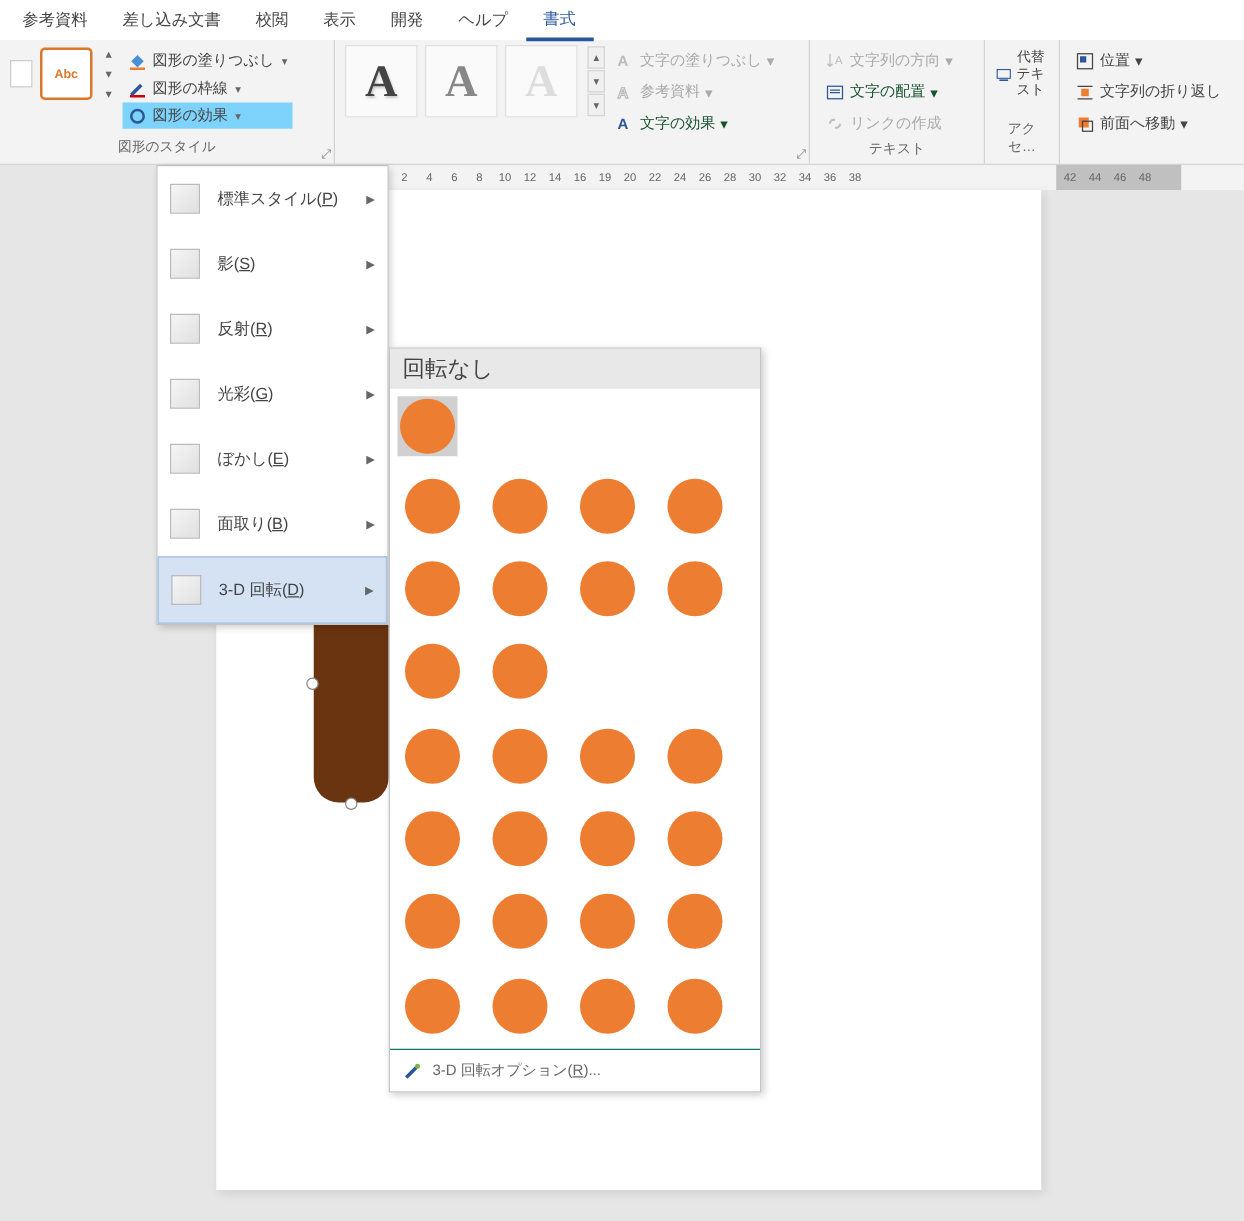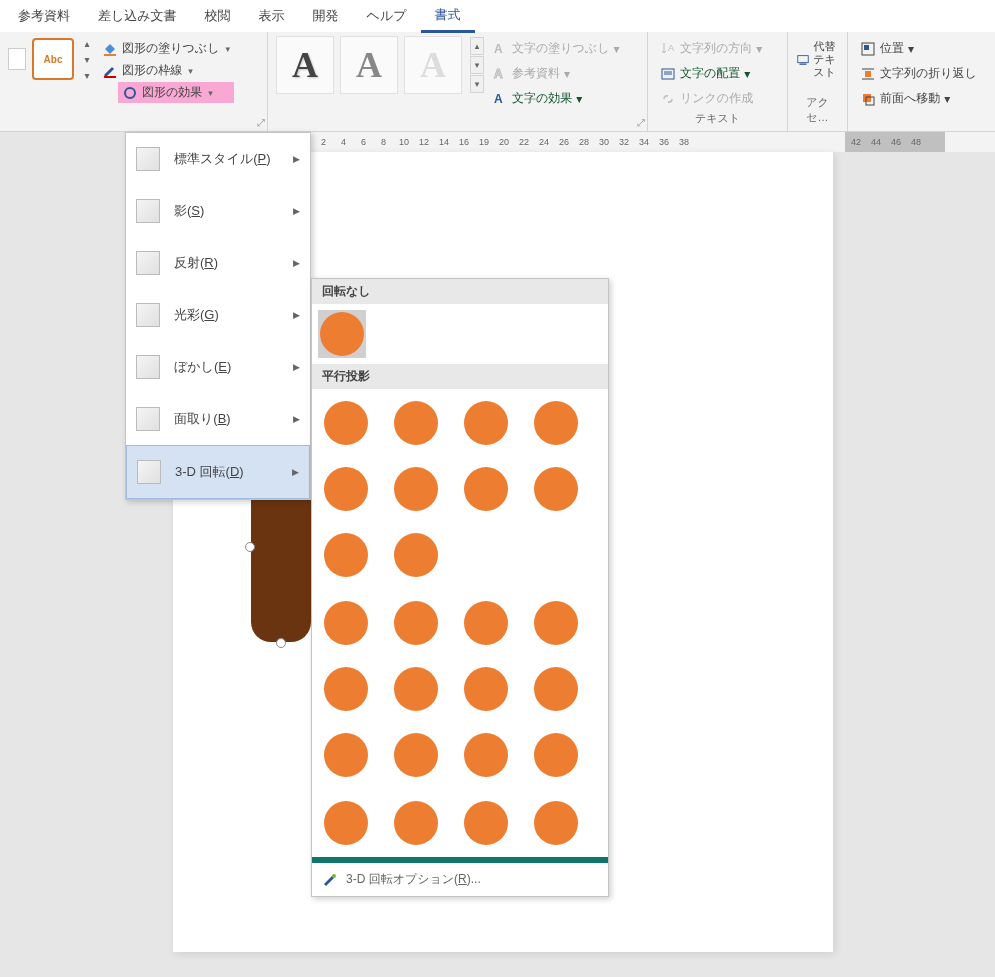--- a/index.html
+++ b/index.html
@@ -68,27 +68,27 @@
     
     .effects-menu { position: absolute; left: 125px; top: 132px; width: 186px; background: #fff; border: 1px solid #c4c4c4; box-shadow: 2px 2px 6px rgba(0,0,0,.2); z-index: 10; }
     .effects-item { display: flex; align-items: center; padding: 14px 10px; font-size: 13px; color: #444; cursor: pointer; position: relative; }
     .effects-item.active { background: #d4e2f4; border: 1px solid #a0bde0; }
     .effects-item .eff-icon { width: 24px; height: 24px; margin-right: 14px; border: 1px solid #bbb; background: linear-gradient(135deg, #f5f5f5, #e0e0e0); }
     .effects-item .arrow { position: absolute; right: 10px; font-size: 9px; color: #666; }
     .effects-item .underline { text-decoration: underline; }
     
     
     .rotation-gallery { position: absolute; left: 311px; top: 278px; width: 298px; background: #fff; border: 1px solid #c4c4c4; box-shadow: 2px 2px 6px rgba(0,0,0,.2); z-index: 11; }
-    .gallery-section-header { background: #e8e8e8; padding: 4px 10px; font-size: 12px; color: #444; font-weight: 700; }
+    .gallery-section-header { background: #e8e8e8; padding: 4px 10px; font-size: 18px; color: #444; font-weight: 400; }
     .gallery-section-body { padding: 10px; display: flex; flex-wrap: wrap; gap: 18px 22px; }
     .gallery-section-body.single { padding: 6px; }
     .gallery-thumb { width: 48px; height: 48px; display: flex; align-items: center; justify-content: center; cursor: pointer; }
     .gallery-thumb.boxed { background: #d0d0d0; }
     .circle { width: 44px; height: 44px; border-radius: 50%; background: #ed7d31; }
-    .gallery-footer { display: flex; align-items: center; padding: 8px 10px; border-top: 6px solid #0f766e; font-size: 12px; color: #666; cursor: pointer; gap: 8px; }
+    .gallery-footer { display: flex; align-items: center; padding: 8px 10px; border-top: 1px solid #0f766e; font-size: 12px; color: #666; cursor: pointer; gap: 8px; }
     .gallery-footer .foot-icon { width: 16px; height: 16px; }
     
     svg { display: block; }
   </style>
 </head>
 <body>
 
 <div class="tab-bar">
   <div class="tab">参考資料</div>
   <div class="tab">差し込み文書</div>
@@ -124,29 +124,30 @@
             <span class="chev">▾</span>
         </div>
         <div class="shape-option">
           <svg class="opt-icon" viewBox="0 0 16 16">
               <path d="M2 12 L10 4 L12 6 L4 14 Z" fill="#2b579a"></path>
               <rect x="2" y="13" width="12" height="2" fill="#c00"></rect>
             </svg>
           <span>図形の枠線</span>
             <span class="chev">▾</span>
         </div>
-        <div class="shape-option" style="background:#f9a8d4;margin-left:20px;">
+        <div class="shape-option" style="background:#7dd3fc;">
           <svg class="opt-icon" viewBox="0 0 16 16">
               <circle cx="8" cy="8" r="5" fill="none" stroke="#2b579a" stroke-width="2"></circle>
             </svg>
           <span>図形の効果</span>
             <span class="chev">▾</span>
         </div>
       </div>
     </div>
+    <div class="ribbon-group-label">図形のスタイル</div>
     <div class="launcher">⤢</div>
   </div>
 
   <div class="ribbon-group" style="width:380px;">
     <div class="ribbon-group-content">
       <div class="wordart-thumbs">
         <div class="wa-thumb">
             <span class="wa-a wa1">A</span>
           </div>
         <div class="wa-thumb">
@@ -343,21 +344,20 @@
 </div>
 
 <div class="rotation-gallery">
   <div class="gallery-section-header">回転なし</div>
   <div class="gallery-section-body single">
     <div class="gallery-thumb boxed">
         <div class="circle"></div>
       </div>
   </div>
 
-  <div class="gallery-section-header">平行投影</div>
   <div class="gallery-section-body" id="parallel-body">
       <div class="gallery-thumb">
         <div class="circle"></div>
       </div>
       <div class="gallery-thumb">
         <div class="circle"></div>
       </div>
       <div class="gallery-thumb">
         <div class="circle"></div>
       </div>

